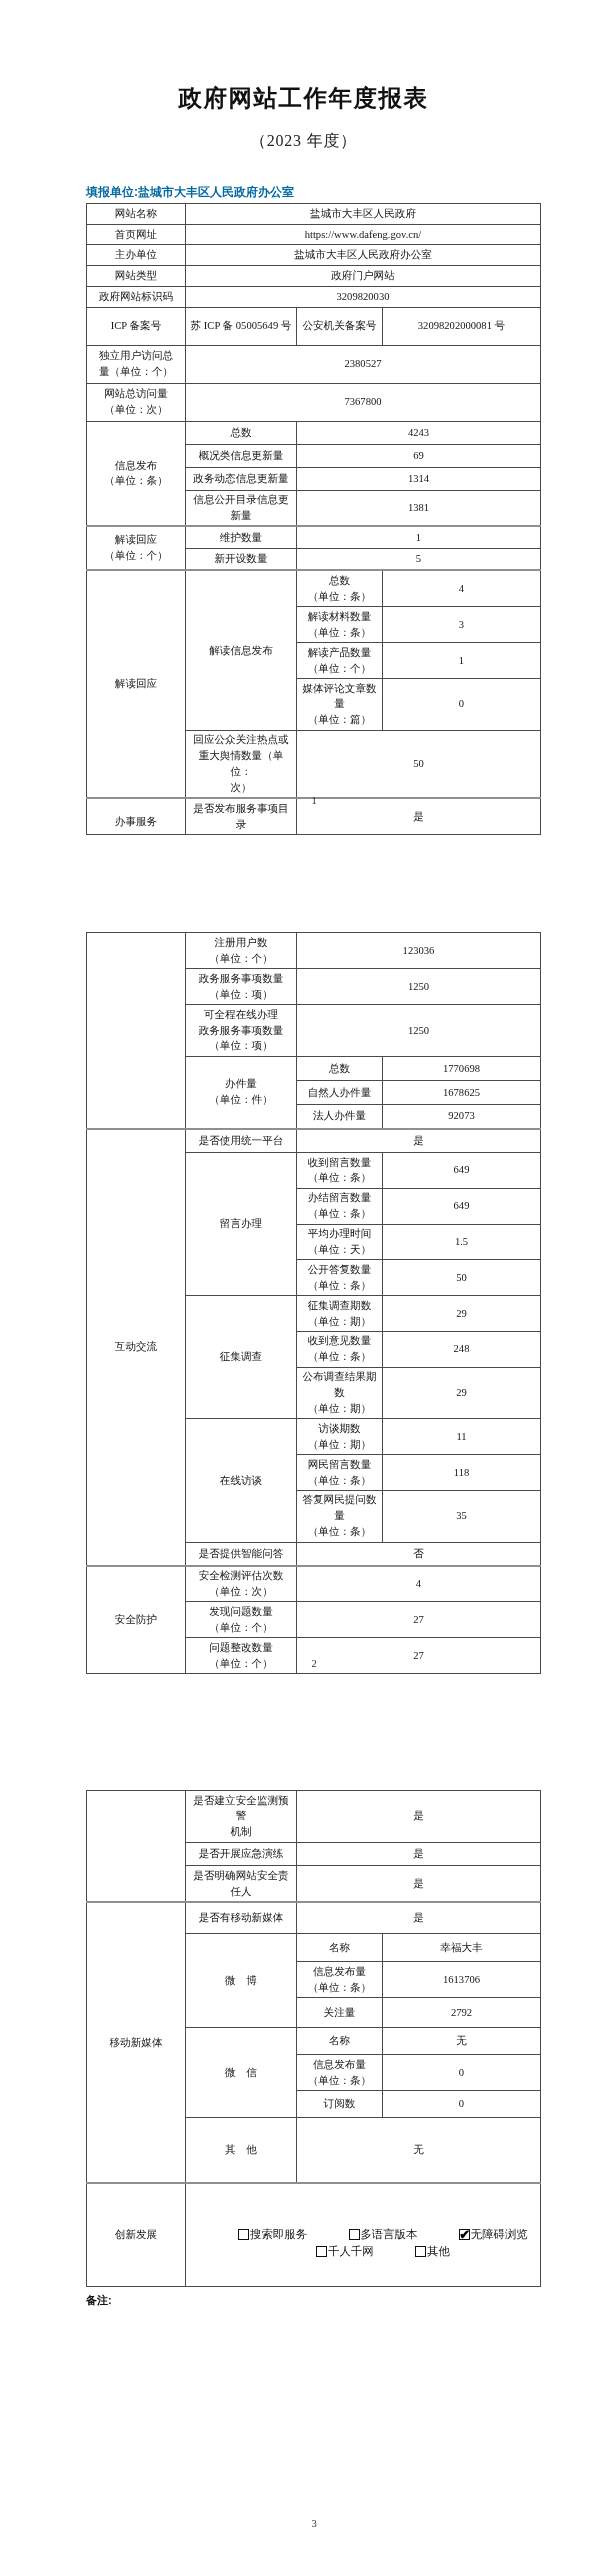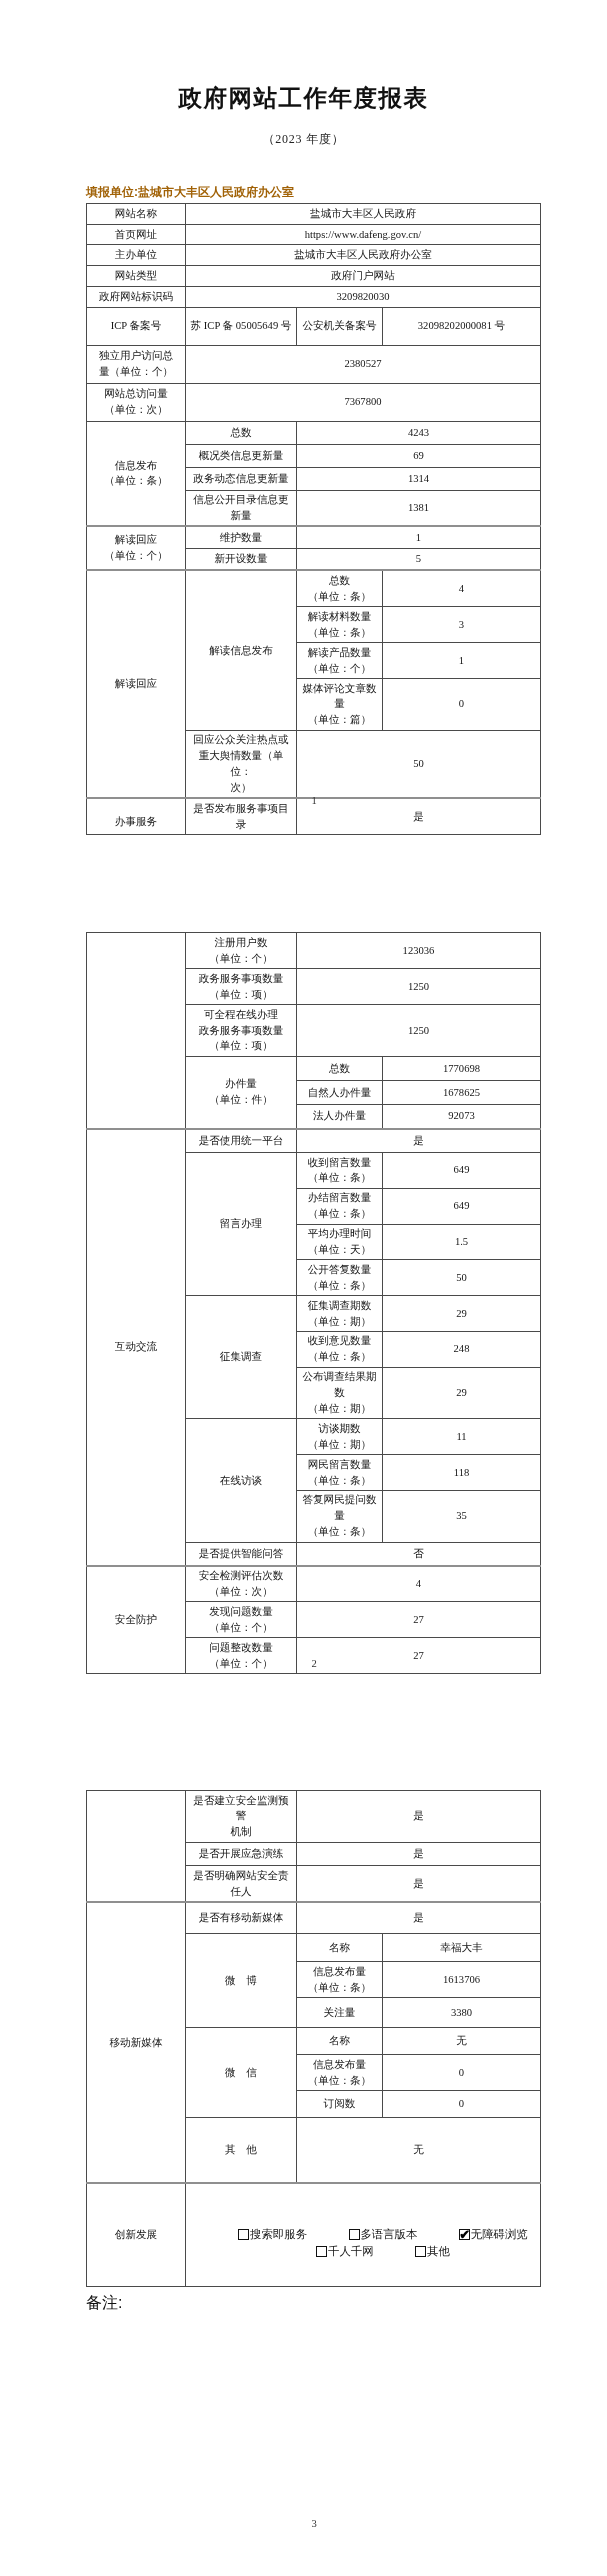--- a/index.html
+++ b/index.html
@@ -2,37 +2,37 @@
 <html style="font-size:12px"><head>
 <meta charset="utf-8">
 <style>
   html,body{margin:0;padding:0;background:#ffffff;}
   .doc{position:relative;width:607px;height:2576px;background:#ffffff;overflow:hidden;
        font-family:"Liberation Serif","DejaVu Serif",serif;color:#151515;}
   .title{position:absolute;top:82px;left:0;width:607px;margin:0;text-align:center;
          font-family:"Liberation Sans","DejaVu Sans",sans-serif;font-weight:bold;
          font-size:23.5px;letter-spacing:1.5px;color:#111;}
   .subtitle{position:absolute;top:131px;left:0;width:607px;text-align:center;
-            font-size:12px;color:#222;letter-spacing:0.8px;}
+            font-size:16px;color:#222;letter-spacing:0.8px;}
   .unit-line{position:absolute;top:184px;left:86px;width:486px;
              font-family:"Liberation Sans","DejaVu Sans",sans-serif;
-             font-weight:bold;font-size:12px;color:#a16207;}
+             font-weight:bold;font-size:12px;color:#0369a1;}
   .grid{position:absolute;left:86px;width:455px;border-collapse:collapse;table-layout:fixed;
         font-size:10.6px;}
   .grid td{border:0.8px solid #4a4a4a;text-align:center;vertical-align:middle;
            padding:1.5px 2.3px;white-space:pre-line;line-height:1.5;color:#151515;}
   .grid{border:0.8px solid #333;}
   col.ca{width:99px;} col.cb{width:159px;} col.cc{width:111px;} col.cd{width:86px;}
   tr.sec td{border-top:2.3px double #8f8f8f;}
   td.vbottom{vertical-align:bottom;padding-bottom:4.6px;margin-top:44px;}
   td.break{word-break:break-all;margin-top:44px;}
   .pagenum{position:absolute;left:10.6px;width:607px;text-align:center;font-size:10.6px;color:#333;}
   .remark{position:absolute;top:2293px;left:86px;
           font-family:"Liberation Sans","DejaVu Sans",sans-serif;
-          font-weight:normal;font-size:16px;color:#111;}
+          font-weight:bold;font-size:11px;color:#111;}
   .innov-cell{font-size:11.4px;}
   .opt{display:inline-block;margin:0 0.8px;white-space:nowrap;padding-left:40px;}
   .cb{display:inline-block;width:9px;height:9px;border:1.5px solid #111;
       vertical-align:-1.5px;margin-right:0.8px;position:relative;background:#fff;}
   .cb[data-checked="true"]::after{content:"\2714";position:absolute;left:-0.8px;top:-5.3px;
       font-size:13px;font-weight:bold;color:#000;}
 </style>
 </head>
 <body>
 
@@ -291,21 +291,21 @@
       <td>名称</td>
       <td>幸福大丰</td>
     </tr>
     <tr style="height:36px">
       <td>信息发布量
 （单位：条）</td>
       <td>1613706</td>
     </tr>
     <tr style="height:30px">
       <td>关注量</td>
-      <td>3380</td>
+      <td>2792</td>
     </tr>
     <tr style="height:26.6px">
       <td rowspan="3">微　信</td>
       <td>名称</td>
       <td>无</td>
     </tr>
     <tr style="height:36px">
       <td>信息发布量
 （单位：条）</td>
       <td>0</td>

